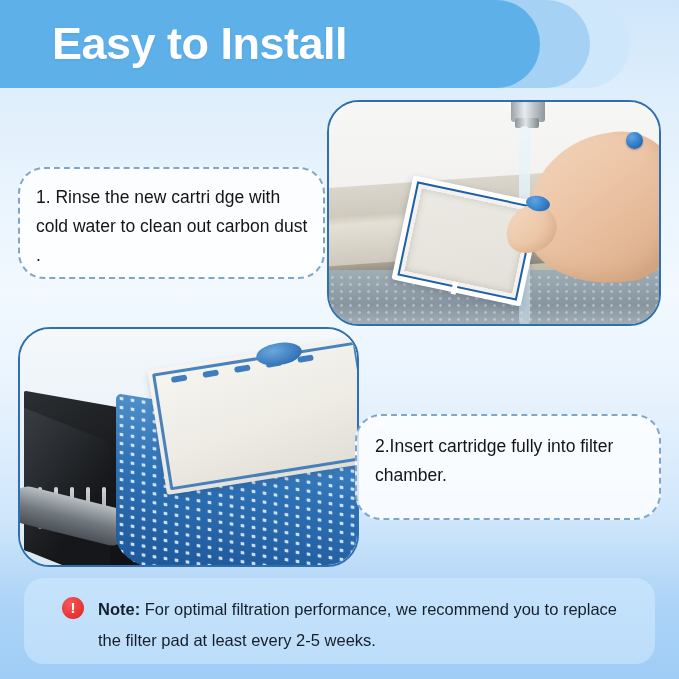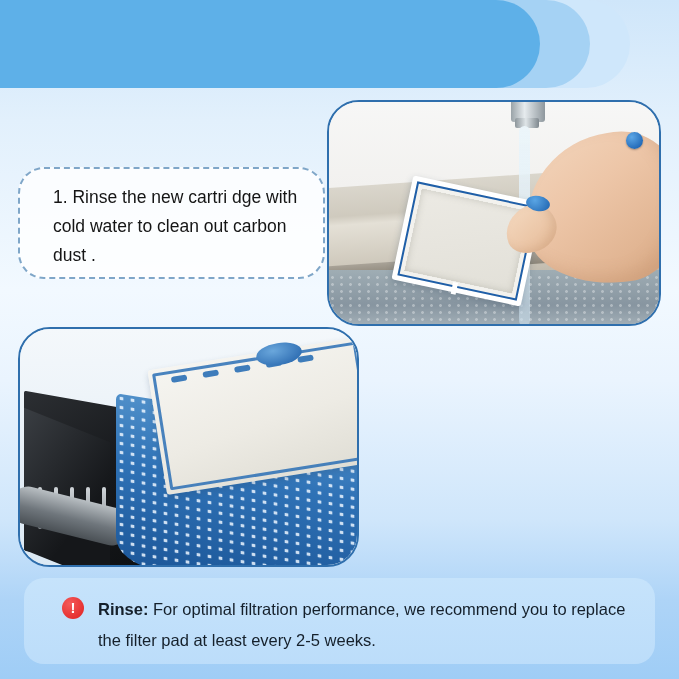--- a/index.html
+++ b/index.html
@@ -306,21 +306,21 @@
     border-radius: 26px;
     background: rgba(255,255,255,0.82);
     box-sizing: border-box;
     color: #1a1a1a;
   }
   .callout-1 {
     left: 18px;
     top: 167px;
     width: 307px;
     height: 112px;
-    padding: 14px 10px 10px 33px;
+    padding: 14px 10px 10px 16px;
   }
   .callout-2 {
     left: 355px;
     top: 414px;
     width: 306px;
     height: 106px;
     padding: 16px 12px 10px 18px;
   }
   .callout-text {
     font-size: 17.5px;
@@ -367,20 +367,21 @@
 </style>
 </head>
 <body>
 
 <div id="page">
 
   <div class="banner-wrap">
     <div class="banner-shape banner-back2"></div>
     <div class="banner-shape banner-back1"></div>
     <div class="banner-shape banner-main"></div>
+    <div class="banner-title">Easy to Install</div>
   </div>
 
   <div class="photo photo-top">
     <div class="scene1">
       <div class="counter"></div>
       <div class="counter-edge"></div>
       <div class="sink"></div>
       <div class="sink-specks"></div>
       <div class="faucet"></div>
       <div class="faucet-head"></div>
@@ -422,21 +423,24 @@
         <span class="pad-strip" style="left:150px"></span>
       </div>
       <div class="pad-oval"></div>
     </div>
   </div>
 
   <div class="callout callout-1">
     <div class="callout-text">1. Rinse the new cartri dge with cold water to clean out carbon dust .</div>
   </div>
 
+  <div class="callout callout-2">
+    <div class="callout-text">2.Insert cartridge fully into filter chamber.</div>
+  </div>
 
   <div class="note-bar">
     <div class="note-icon">!</div>
     <div class="note-text">
-      <span class="note-label">Rinse:</span><span> For optimal filtration performance, we recommend you to replace the filter pad at least every 2-5 weeks.</span>
+      <span class="note-label">Note:</span><span> For optimal filtration performance, we recommend you to replace the filter pad at least every 2-5 weeks.</span>
     </div>
   </div>
 
 </div>
 
 </body></html>

